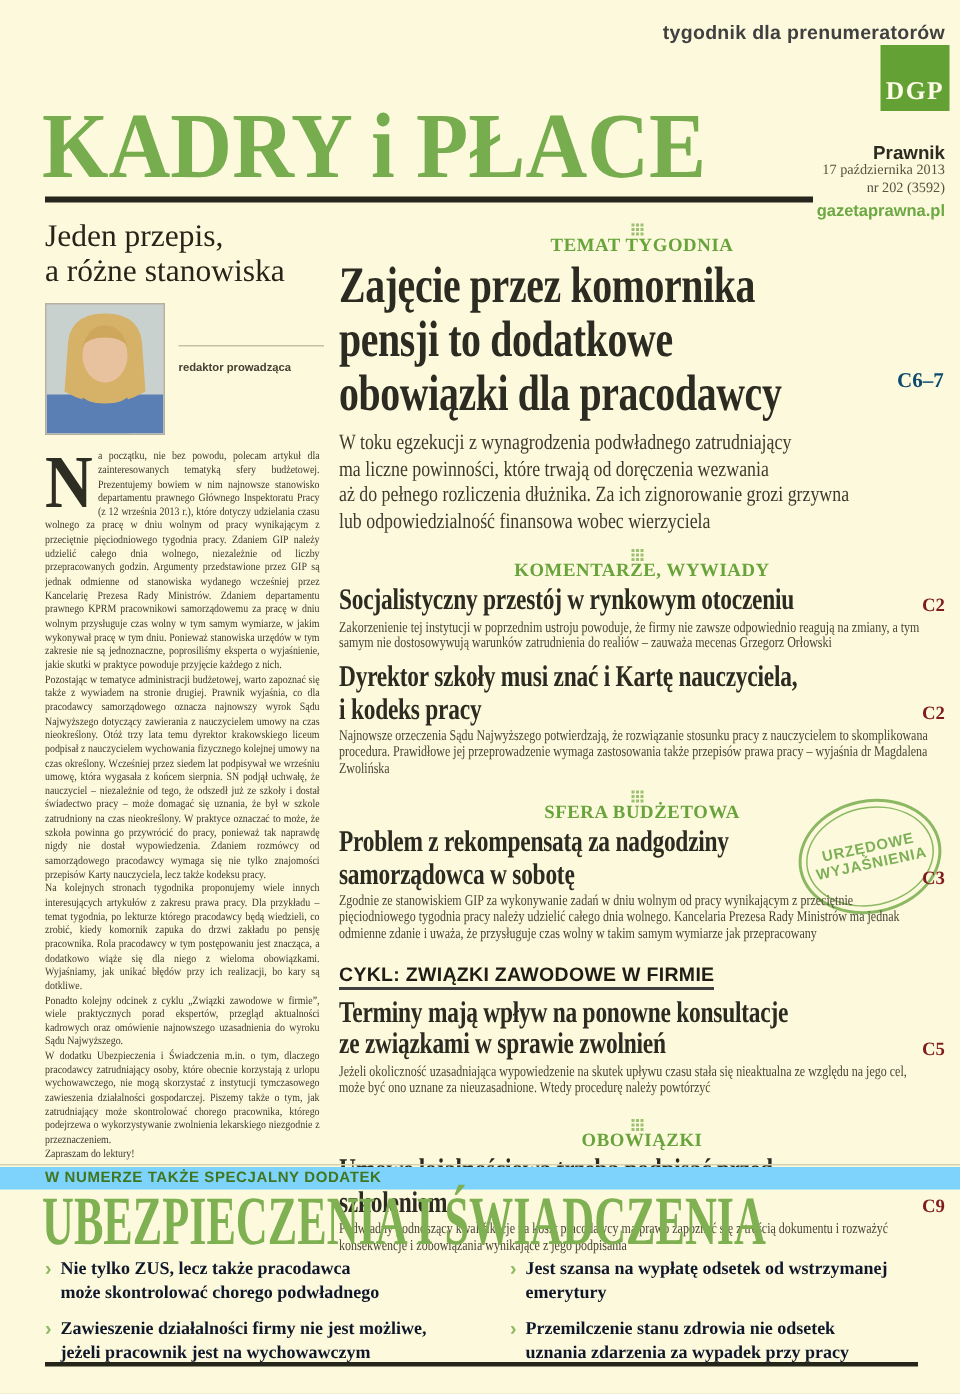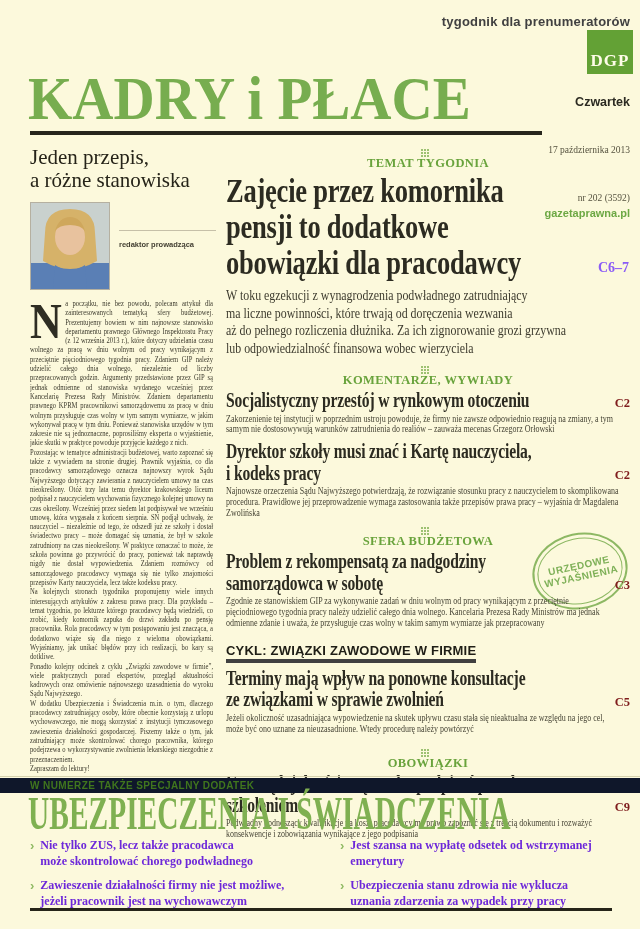--- a/index.html
+++ b/index.html
@@ -11,21 +11,21 @@
   .tagline{position:absolute;top:15px;right:10px;
            font:700 13px/14px "Liberation Sans",sans-serif;color:#404040;letter-spacing:.2px;}
   .dgp-logo{position:absolute;top:30px;left:587px;width:46px;height:44px;background:#63a135;
             display:flex;align-items:flex-end;justify-content:center;}
   .dgp-logo span{color:#fefce8;font:700 17px/20px "Liberation Serif",serif;letter-spacing:1px;padding-bottom:3px;}
   .masthead{position:absolute;top:70px;left:28px;font:700 62px/56px "Liberation Serif",serif;
             color:#77ad4f;white-space:nowrap;transform:scaleX(.92);transform-origin:0 0;}
   .mast-rule{position:absolute;top:131px;left:30px;width:512px;height:4px;background:#27261c;}
   .datebox{position:absolute;top:95px;right:10px;text-align:right;}
   .datebox .day{font:700 12.5px/14px "Liberation Sans",sans-serif;color:#2c2b22;}
-  .datebox .dt{font:400 9.5px/11.5px "Liberation Serif",serif;color:#55523f;margin-top:36px;}
+  .datebox .dt{font:400 9.5px/11.5px "Liberation Serif",serif;color:#55523f;}
   .datebox .site{font:700 11px/13px "Liberation Sans",sans-serif;color:#6da844;margin-top:3px;}
 
   
   .edit-col{position:absolute;left:30px;top:146px;width:186px;height:630px;overflow:hidden;}
   .edit-title{font:400 21px/23px "Liberation Serif",serif;color:#262419;white-space:pre-line;}
   .author-row{display:flex;margin-top:10px;}
   .photo{width:78px;height:86px;border:1px solid #b5b0a0;flex:0 0 78px;overflow:hidden;background:#ccd3d0;}
   .author-meta{margin-left:9px;margin-top:28px;border-top:1px solid #c6c0a8;padding-top:6px;flex:1;}
   .author-name{font:700 11.5px/13px "Liberation Sans",sans-serif;color:#a39a85;}
   .author-role{font:700 7.5px/9px "Liberation Sans",sans-serif;color:#444033;margin-top:3px;}
@@ -38,66 +38,66 @@
   .main-col{position:absolute;left:226px;top:148px;width:404px;}
   .kicker{display:flex;align-items:center;color:#69a33c;
           font:700 12.5px/13px "Liberation Serif",serif;letter-spacing:.4px;margin-bottom:3px;flex-direction:column;}
   .gicon{width:9px;height:9px;margin-right:6px;position:relative;flex:0 0 9px;}
   .gicon b{position:absolute;left:0;top:1px;width:2px;height:2px;background:#9dc172;
     box-shadow:3px 0 #9dc172,6px 0 #9dc172,0 3px #9dc172,3px 3px #9dc172,6px 3px #9dc172,
                0 6px #9dc172,3px 6px #9dc172,6px 6px #9dc172;}
   .h1wrap{position:relative;margin-bottom:6px;}
   .h1{display:inline-block;font:700 34px/36px "Liberation Serif",serif;color:#2c2b21;
       white-space:pre-line;transform:scaleX(.78);transform-origin:0 0;letter-spacing:-.3px;}
-  .pref-h1{position:absolute;left:372px;bottom:6px;font:700 14px/14px "Liberation Serif",serif;color:#8b5cf6;}
+  .pref-h1{position:absolute;left:372px;bottom:19px;font:700 14px/14px "Liberation Serif",serif;color:#0c4a6e;}
   .lead{display:inline-block;width:492px;transform:scaleX(.82);transform-origin:0 0;
         font:400 14.5px/17.5px "Liberation Serif",serif;color:#3d3b2e;white-space:pre-line;margin-bottom:8px;}
   .story{position:relative;}
   .h2wrap{position:relative;margin-bottom:2px;}
   .h2{display:inline-block;font:700 20px/21.5px "Liberation Serif",serif;color:#2c2b21;
       white-space:pre-line;transform:scaleX(.78);transform-origin:0 0;letter-spacing:-.2px;}
   .pref{position:absolute;right:0;bottom:3px;font:700 12.5px/12px "Liberation Serif",serif;color:#7f1d1d;}
   .sub{display:block;width:492px;transform:scaleX(.8);transform-origin:0 0;
        font:400 10px/10.8px "Liberation Serif",serif;color:#474536;}
   .gap6{margin-bottom:6px;}.gap8{margin-bottom:8px;}.gap12{margin-bottom:12px;}.gap14{margin-bottom:14px;}
   .cykl-label{display:inline-block;font:700 13px/15px "Liberation Sans",sans-serif;color:#1f1e16;
-              letter-spacing:.2px;border-bottom:4px solid #404040;padding-bottom:1px;margin-bottom:5px;}
+              letter-spacing:.2px;border-bottom:2px solid #404040;padding-bottom:1px;margin-bottom:5px;}
   .stamp{position:absolute;right:2px;top:-18px;width:92px;height:72px;border:2px solid #7aad4f;
          border-radius:50%;transform:rotate(-12deg);display:flex;flex-direction:column;
          justify-content:center;align-items:center;color:#69a441;opacity:.85;
          font:700 10px/11.5px "Liberation Sans",sans-serif;letter-spacing:.5px;}
   .stamp::before{content:"";position:absolute;inset:3px;border:1px solid #7aad4f;border-radius:50%;}
 
   
   .divider{position:absolute;top:776px;left:0;width:640px;height:1px;background:#d5d2ad;}
-  .band{position:absolute;top:778px;left:0;width:640px;height:15px;background:#0f172a;}
+  .band{position:absolute;top:778px;left:0;width:640px;height:15px;background:#7dd3fc;}
   .band span{display:block;margin-left:30px;font:700 10px/15px "Liberation Sans",sans-serif;
              color:#40761d;letter-spacing:.4px;}
   .suppl-title{position:absolute;top:792px;left:28px;font:700 46px/44px "Liberation Serif",serif;
                color:#7fb051;white-space:nowrap;transform:scaleX(.64);transform-origin:0 0;}
   .bullets{position:absolute;top:838px;left:30px;width:592px;display:grid;
            grid-template-columns:1fr 1fr;column-gap:28px;row-gap:9px;}
   .bullet{display:flex;}
   .chev{color:#8fba63;font:700 13px/15.5px "Liberation Sans",sans-serif;margin-right:6px;flex:0 0 auto;}
-  .btext{font:700 12px/15.5px "Liberation Serif",serif;color:#6d28d9;white-space:pre-line;}
+  .btext{font:700 12px/15.5px "Liberation Serif",serif;color:#0f172a;white-space:pre-line;}
   .bottom-rule{position:absolute;top:908px;left:30px;width:582px;height:3px;background:#262519;}
 </style>
 </head>
 <body>
 
 <div id="page">
 
   <div class="tagline">tygodnik dla prenumeratorów</div>
   <div class="dgp-logo">
     <span>DGP</span>
   </div>
   <div class="masthead">KADRY i PŁACE</div>
   <div class="mast-rule"></div>
   <div class="datebox">
-    <div class="day">Czwartek</div>
+    <div class="day">Prawnik</div>
     <div class="dt">17 października 2013</div>
     <div class="dt">nr 202 (3592)</div>
     <div class="site">gazetaprawna.pl</div>
   </div>
 
   <div class="edit-col">
     <div class="edit-title">Jeden przepis,
 a różne stanowiska</div>
     <div class="author-row">
       <div class="photo">
@@ -225,19 +225,19 @@
       <span class="btext">Jest szansa na wypłatę odsetek od wstrzymanej
 emerytury</span>
     </div>
     <div class="bullet">
       <span class="chev">›</span>
       <span class="btext">Zawieszenie działalności firmy nie jest możliwe,
 jeżeli pracownik jest na wychowawczym</span>
     </div>
     <div class="bullet">
       <span class="chev">›</span>
-      <span class="btext">Ubezpieczenia stanu zdrowia nie wyklucza
+      <span class="btext">Przemilczenie stanu zdrowia nie odsetek
 uznania zdarzenia za wypadek przy pracy</span>
     </div>
   </div>
   <div class="bottom-rule"></div>
 
 </div>
 
 </body></html>

